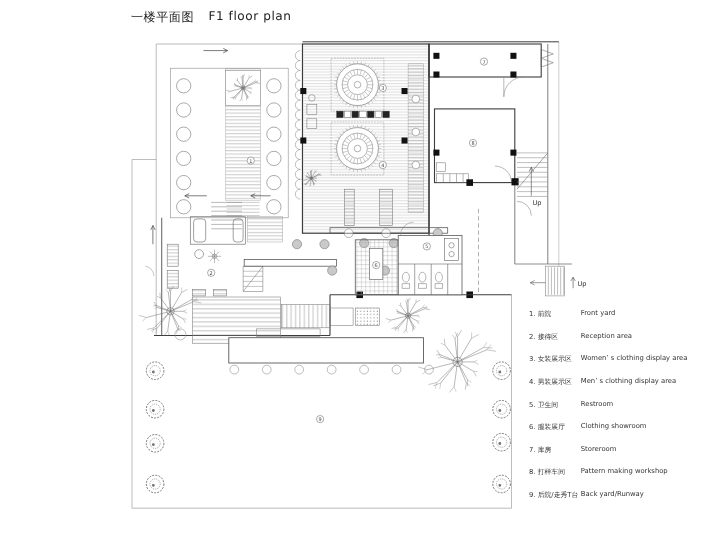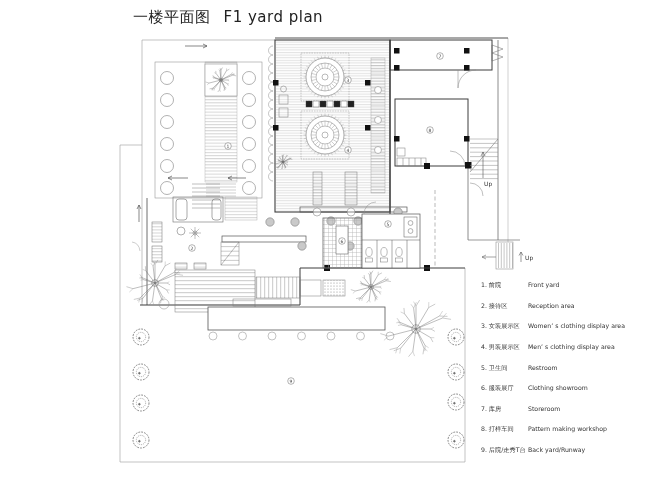--- a/index.html
+++ b/index.html
@@ -2,37 +2,37 @@
 <html><head>
 <meta charset="utf-8">
 <style>
   html,body{margin:0;padding:0;}
   body{
     width:650px;height:487px;position:relative;background:#ffffff;
     font-family:"DejaVu Sans","Liberation Sans",sans-serif;overflow:hidden;
   }
   #plan-svg{position:absolute;left:0;top:0;}
   #title-bar{
-    position:absolute;left:133px;top:8px;display:flex;gap:13px;
-    color:#222;font-size:15px;font-weight:500;letter-spacing:.5px;
+    position:absolute;left:119px;top:8px;display:flex;gap:13px;
+    color:#222;font-size:11px;font-weight:500;letter-spacing:.5px;
   }
   #legend{
     position:absolute;left:481px;top:281px;width:165px;color:#333;
   }
   .lg-row{display:flex;height:20.65px;align-items:flex-start;}
   .lg-zh{width:47px;flex:none;font-size:6.2px;white-space:nowrap;}
   .lg-en{font-size:6.2px;white-space:nowrap;}
   text{font-family:"DejaVu Sans","Liberation Sans",sans-serif;}
 </style>
 </head>
 <body>
 
 <div id="title-bar">
   <span>一楼平面图</span>
-  <span>F1 yard plan</span>
+  <span>F1 floor plan</span>
 </div>
 
 <svg id="plan-svg" width="650" height="487" viewBox="0 0 650 487">
   <defs>
     <pattern id="hl25" width="4" height="2.6" patternUnits="userSpaceOnUse">
       <line x1="0" y1="0.6" x2="4" y2="0.6" stroke="#b9b9b9" stroke-width="0.45"></line>
     </pattern>
     <pattern id="hl3" width="4" height="3.1" patternUnits="userSpaceOnUse">
       <line x1="0" y1="0.6" x2="4" y2="0.6" stroke="#9a9a9a" stroke-width="0.5"></line>
     </pattern>

